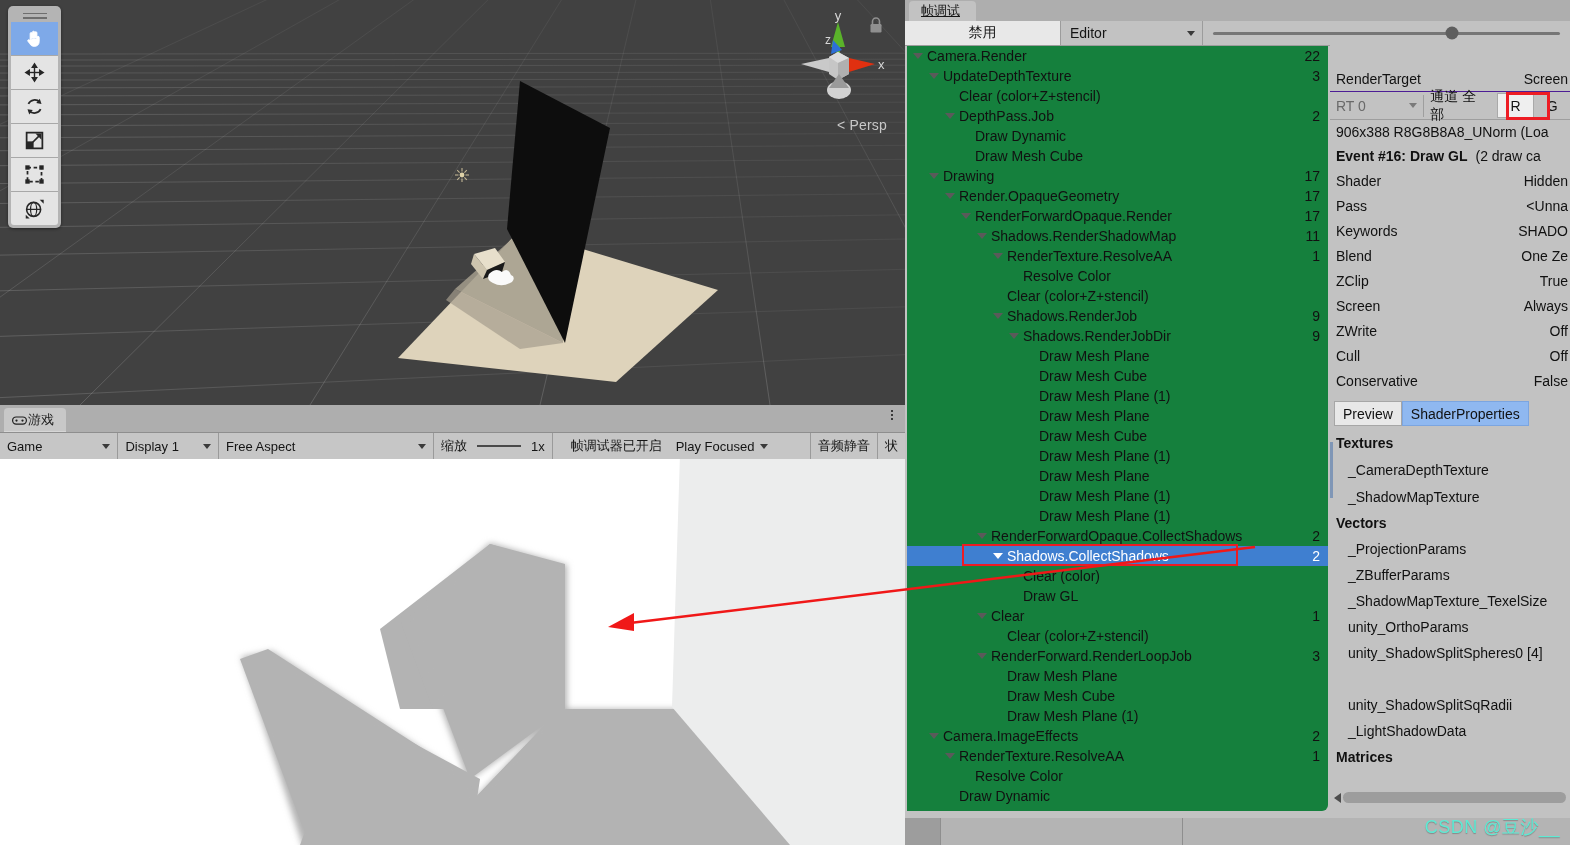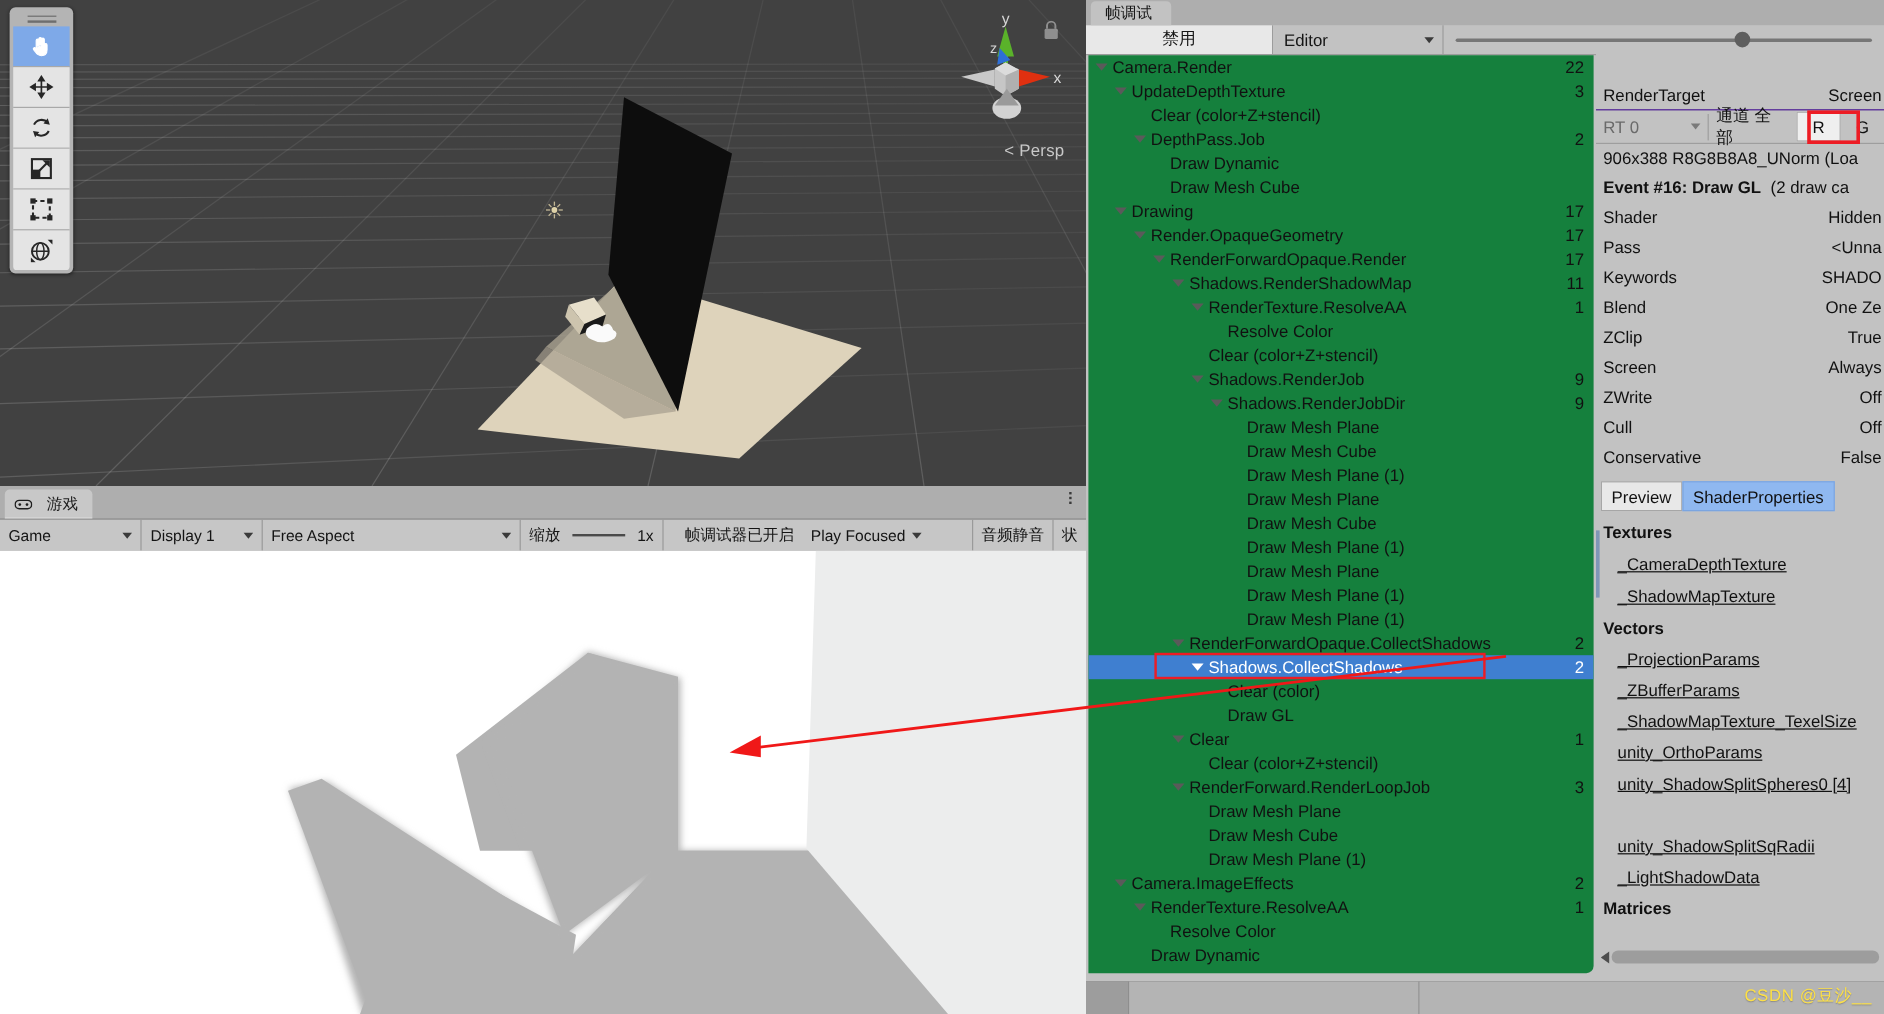--- a/index.html
+++ b/index.html
@@ -59,21 +59,21 @@
   }
   #game-tabbar {
     position: relative; height: 27px; background: #aeaeae;
     border-bottom: 1px solid #8e8e8e;
   }
   #game-tab {
     position: absolute; left: 4px; top: 3px; height: 24px;
     background: #c8c8c8;
     border-radius: 4px 4px 0 0;
     padding: 0 12px 0 8px;
-    display: flex; align-items: center; gap: 12px;
+    display: flex; align-items: center; gap: 1px;
     font-size: 13px; color: #1c1c1c;
     box-shadow: 0 -1px 0 #d6d6d6 inset;
   }
   #game-kebab {
     position: absolute; right: 12px; top: 5px;
     display: flex; flex-direction: column; gap: 2px; align-items: center;
     cursor: pointer;
   }
   #game-kebab i { width: 2px; height: 2px; background: #3a3a3a; display: block; }
 
@@ -104,21 +104,21 @@
     background: #c2c2c2;
   }
   #fd-tabstrip {
     height: 21px; background: #aeaeae; position: relative;
   }
   #fd-tab {
     position: absolute; left: 4px; top: 1px; height: 20px;
     padding: 0 16px 0 12px;
     background: #c2c2c2; border-radius: 4px 4px 0 0;
     display: flex; align-items: center;
-    font-size: 13px; color: #161616;
+    font-size: 13px; color: #161616; text-decoration: underline;
   }
   #fd-toolbar {
     height: 24px; background: #c2c2c2;
     display: flex; align-items: stretch;
     border-bottom: 1px solid #9c9c9c;
   }
   #fd-disable-btn {
     width: 155px; background: #e8e8e8;
     display: flex; align-items: center; justify-content: center;
     font-size: 14px; color: #151515; cursor: pointer;
@@ -208,21 +208,21 @@
 
   #prop-tabs { display: flex; margin: 8px 0 4px 4px; }
   .prop-tab {
     height: 23px; padding: 0 8px; display: flex; align-items: center;
     font-size: 14px; cursor: pointer;
     background: #e8e8e8; border: 1px solid #a6a6a6;
   }
   .prop-tab.active { background: #8fb8f0; border-color: #7ba5e0; }
 
   .insp-group-title { font-weight: bold; padding: 1px 6px; height: 24px; display:flex; align-items:center; }
-  .insp-item { padding: 1px 12px 1px 18px; height: 24px; display:flex; align-items:center; white-space: nowrap; text-decoration: underline; }
+  .insp-item { padding: 1px 12px 1px 18px; height: 24px; display:flex; align-items:center; white-space: nowrap; }
 
   #insp-vscroll {
     position: absolute; left: 0; top: 400px; width: 3px; height: 56px; background: #7f96b6;
   }
   #insp-hscroll {
     position: absolute; left: 4px; bottom: 8px; width: 232px; height: 11px;
     display: flex; align-items: center;
   }
   #insp-hscroll .arrow {
     width: 0; height: 0; border-top: 5px solid transparent; border-bottom: 5px solid transparent;
@@ -233,21 +233,21 @@
   
   #fd-bottom-strip {
     position: absolute; left: 905px; top: 818px; width: 665px; height: 27px;
     background: #a9a9a9;
   }
   #fd-bottom-strip .cell { position: absolute; top: 0; height: 27px; background: #b4b4b4; border-right: 1px solid #8e8e8e; }
 
   
   #watermark {
     position: absolute; right: 10px; bottom: 6px;
-    color: #fde047; font-size: 14px; letter-spacing: .5px;
+    color: #5eead4; font-size: 18px; letter-spacing: .5px;
     text-shadow: 0 1px 1px rgba(0,0,0,.25);
     pointer-events: none;
   }
 
   
   #anno-arrow { position: absolute; left: 600px; top: 545px; width: 660px; height: 90px; pointer-events: none; }
   #sel-highlight-box {
     position: absolute; left: 962px; top: 544px; width: 276px; height: 22px;
     border: 2.5px solid #ed1c24; box-sizing: border-box; pointer-events: none;
   }

